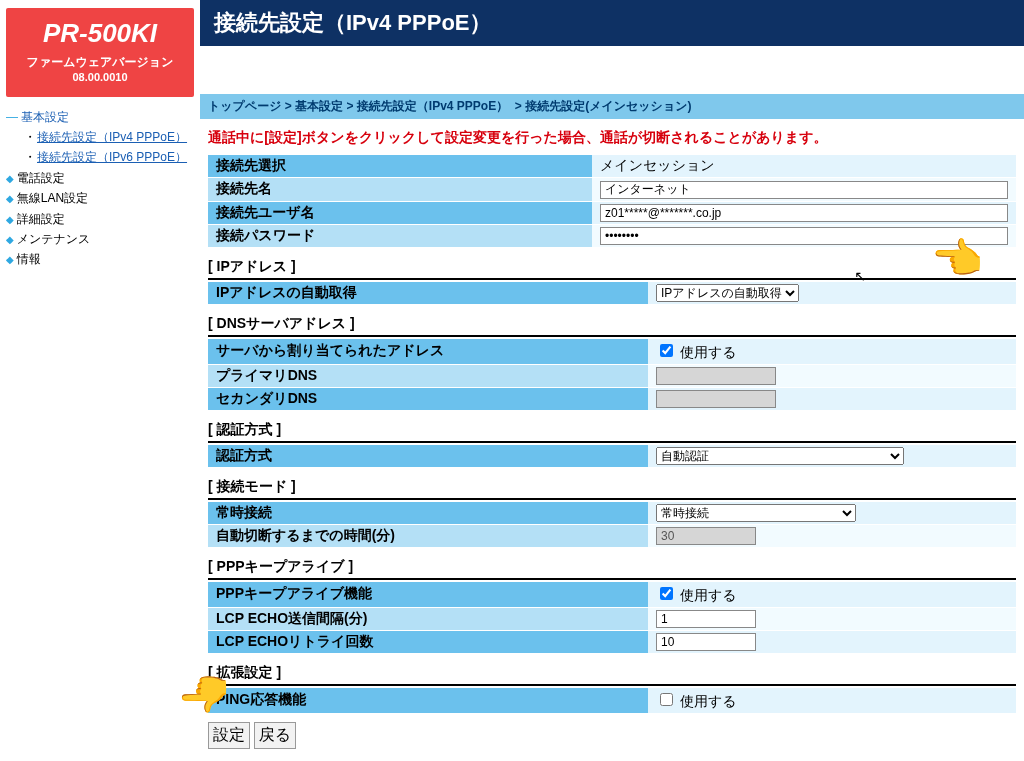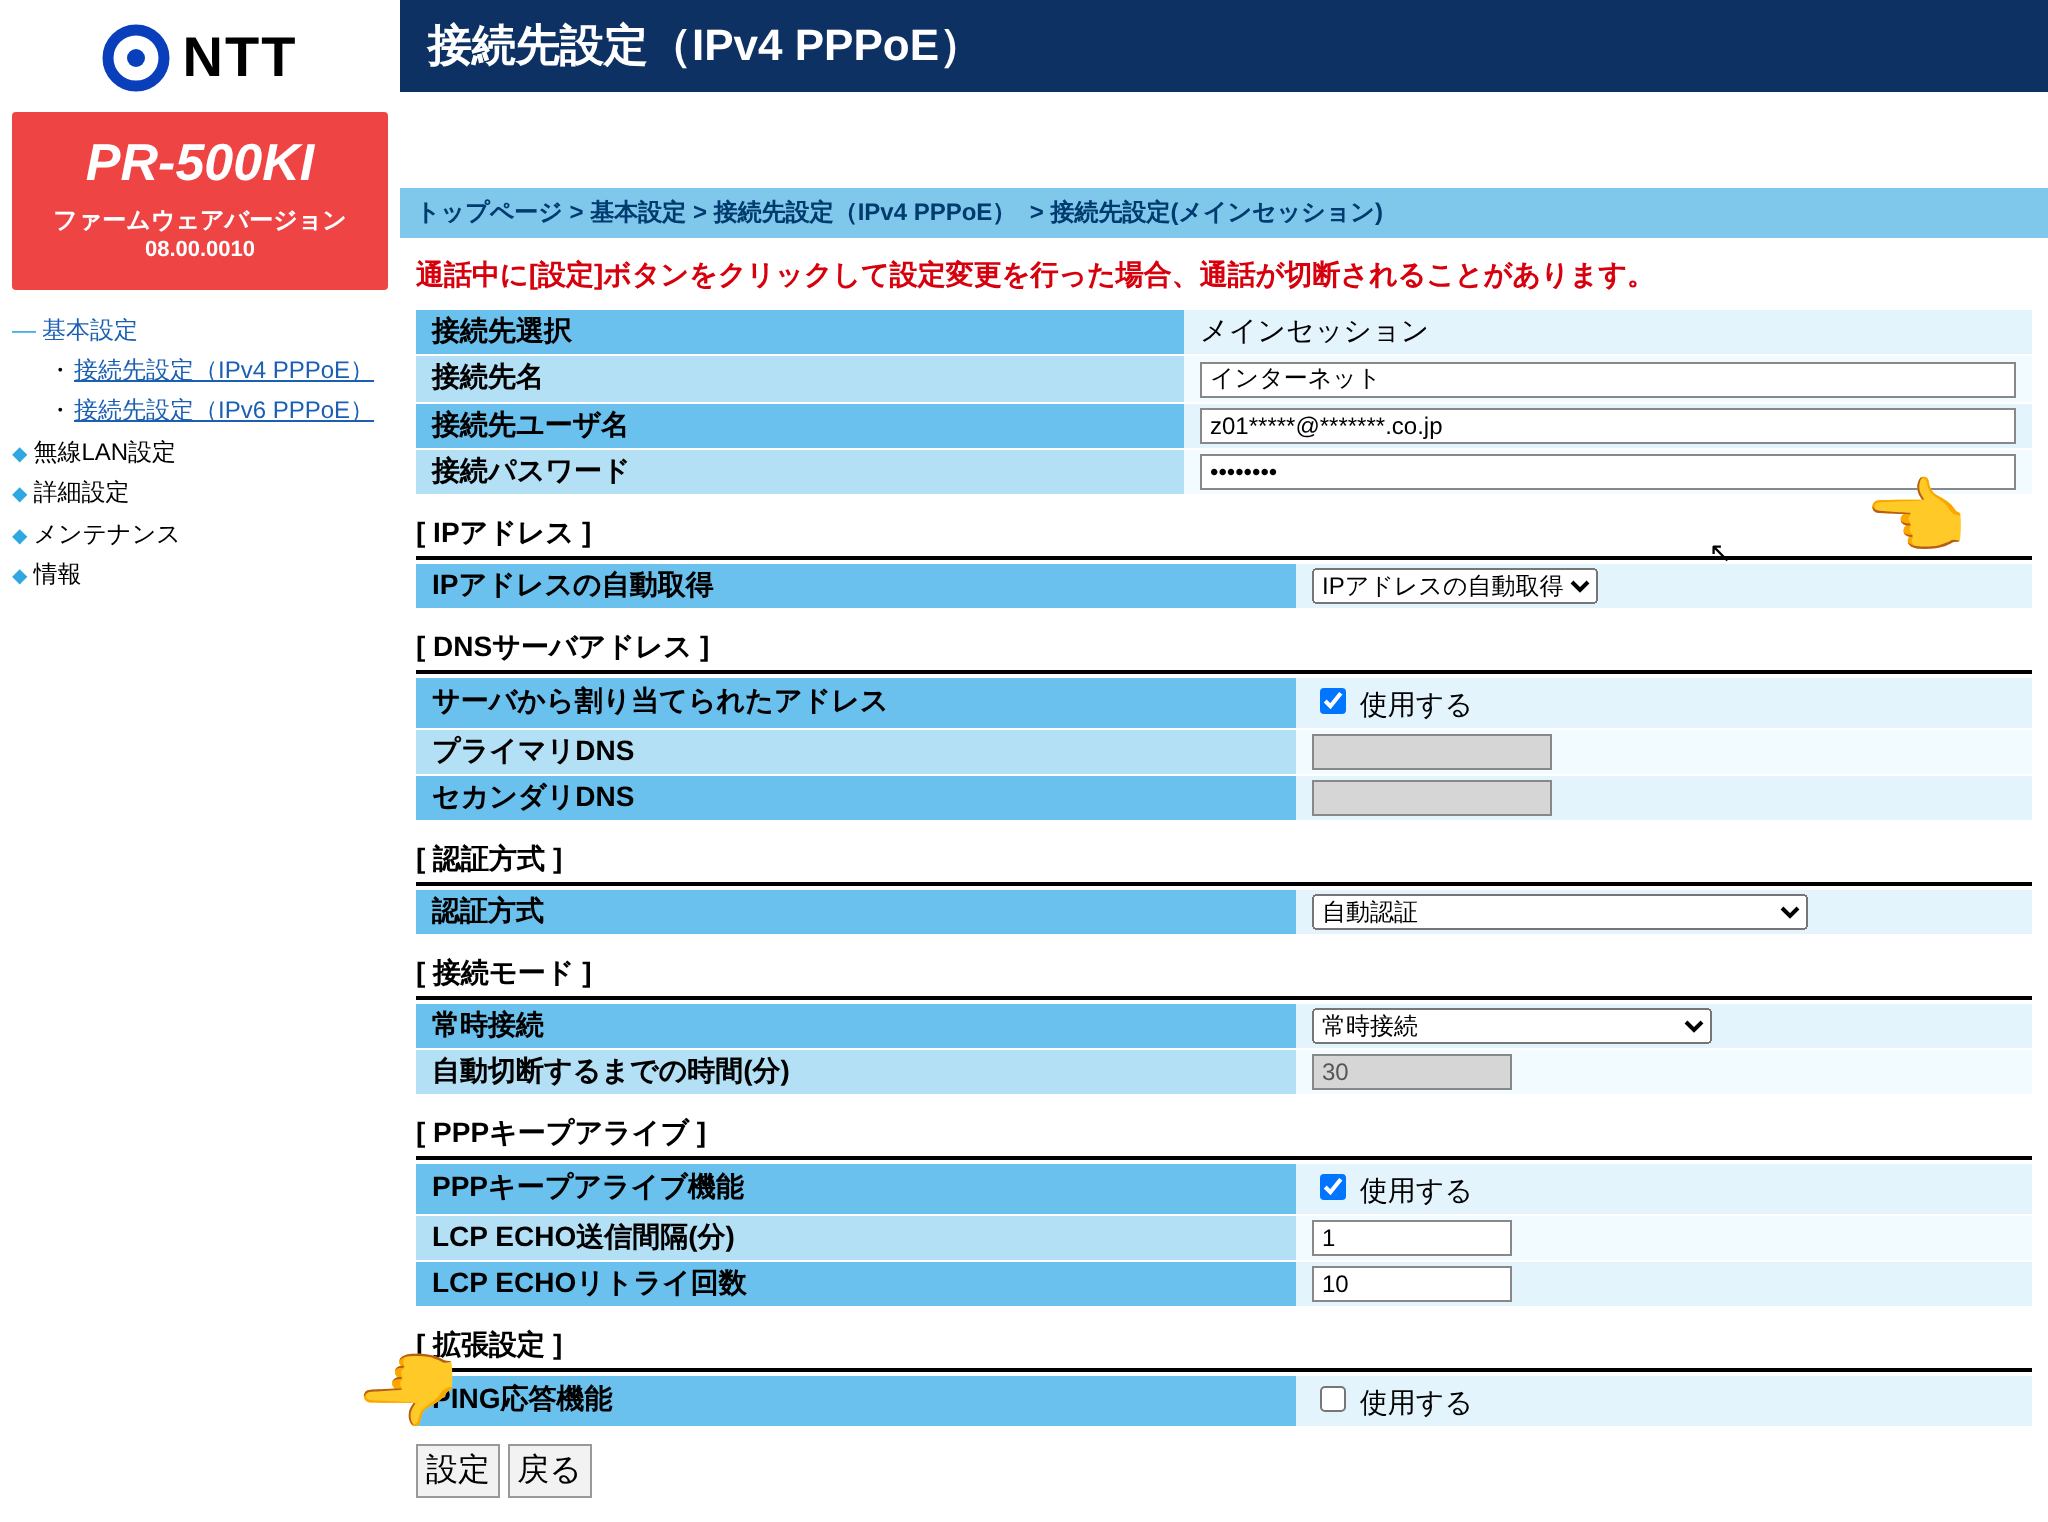--- a/index.html
+++ b/index.html
@@ -151,36 +151,30 @@
     pointer-events: none;
     color: #000;
   }
 </style>
 </head>
 <body>
 
 <div class="layout">
 
   <div class="sidebar">
-    <div class="logo-row">
-      <svg width="34" height="34" viewBox="0 0 34 34">
-        <circle cx="17" cy="17" r="14" fill="none" stroke="#0a3fbc" stroke-width="5.5"></circle>
-        <circle cx="17" cy="17" r="4.5" fill="#0a3fbc"></circle>
-      </svg>
-      <span class="logo-text">NTT</span>
-    </div>
     <div class="model-box">
       <div class="model-name">PR-500KI</div>
       <div class="fw-label">ファームウェアバージョン</div>
       <div class="fw-ver">08.00.0010</div>
     </div>
     <div class="nav">
       <div class="nav-item top bullet-dash"><span>基本設定</span></div>
       <div class="nav-item sub sub-dot"><a href="#">接続先設定（IPv4 PPPoE）</a></div>
       <div class="nav-item sub sub-dot"><a href="#">接続先設定（IPv6 PPPoE）</a></div>
+      <div class="nav-item bullet-blue"><span>電話設定</span></div>
       <div class="nav-item bullet-blue"><span>無線LAN設定</span></div>
       <div class="nav-item bullet-blue"><span>詳細設定</span></div>
       <div class="nav-item bullet-blue"><span>メンテナンス</span></div>
       <div class="nav-item bullet-blue"><span>情報</span></div>
     </div>
   </div>
 
   <div class="main">
     <div class="titlebar">接続先設定（IPv4 PPPoE）</div>
     <div class="breadcrumb">

